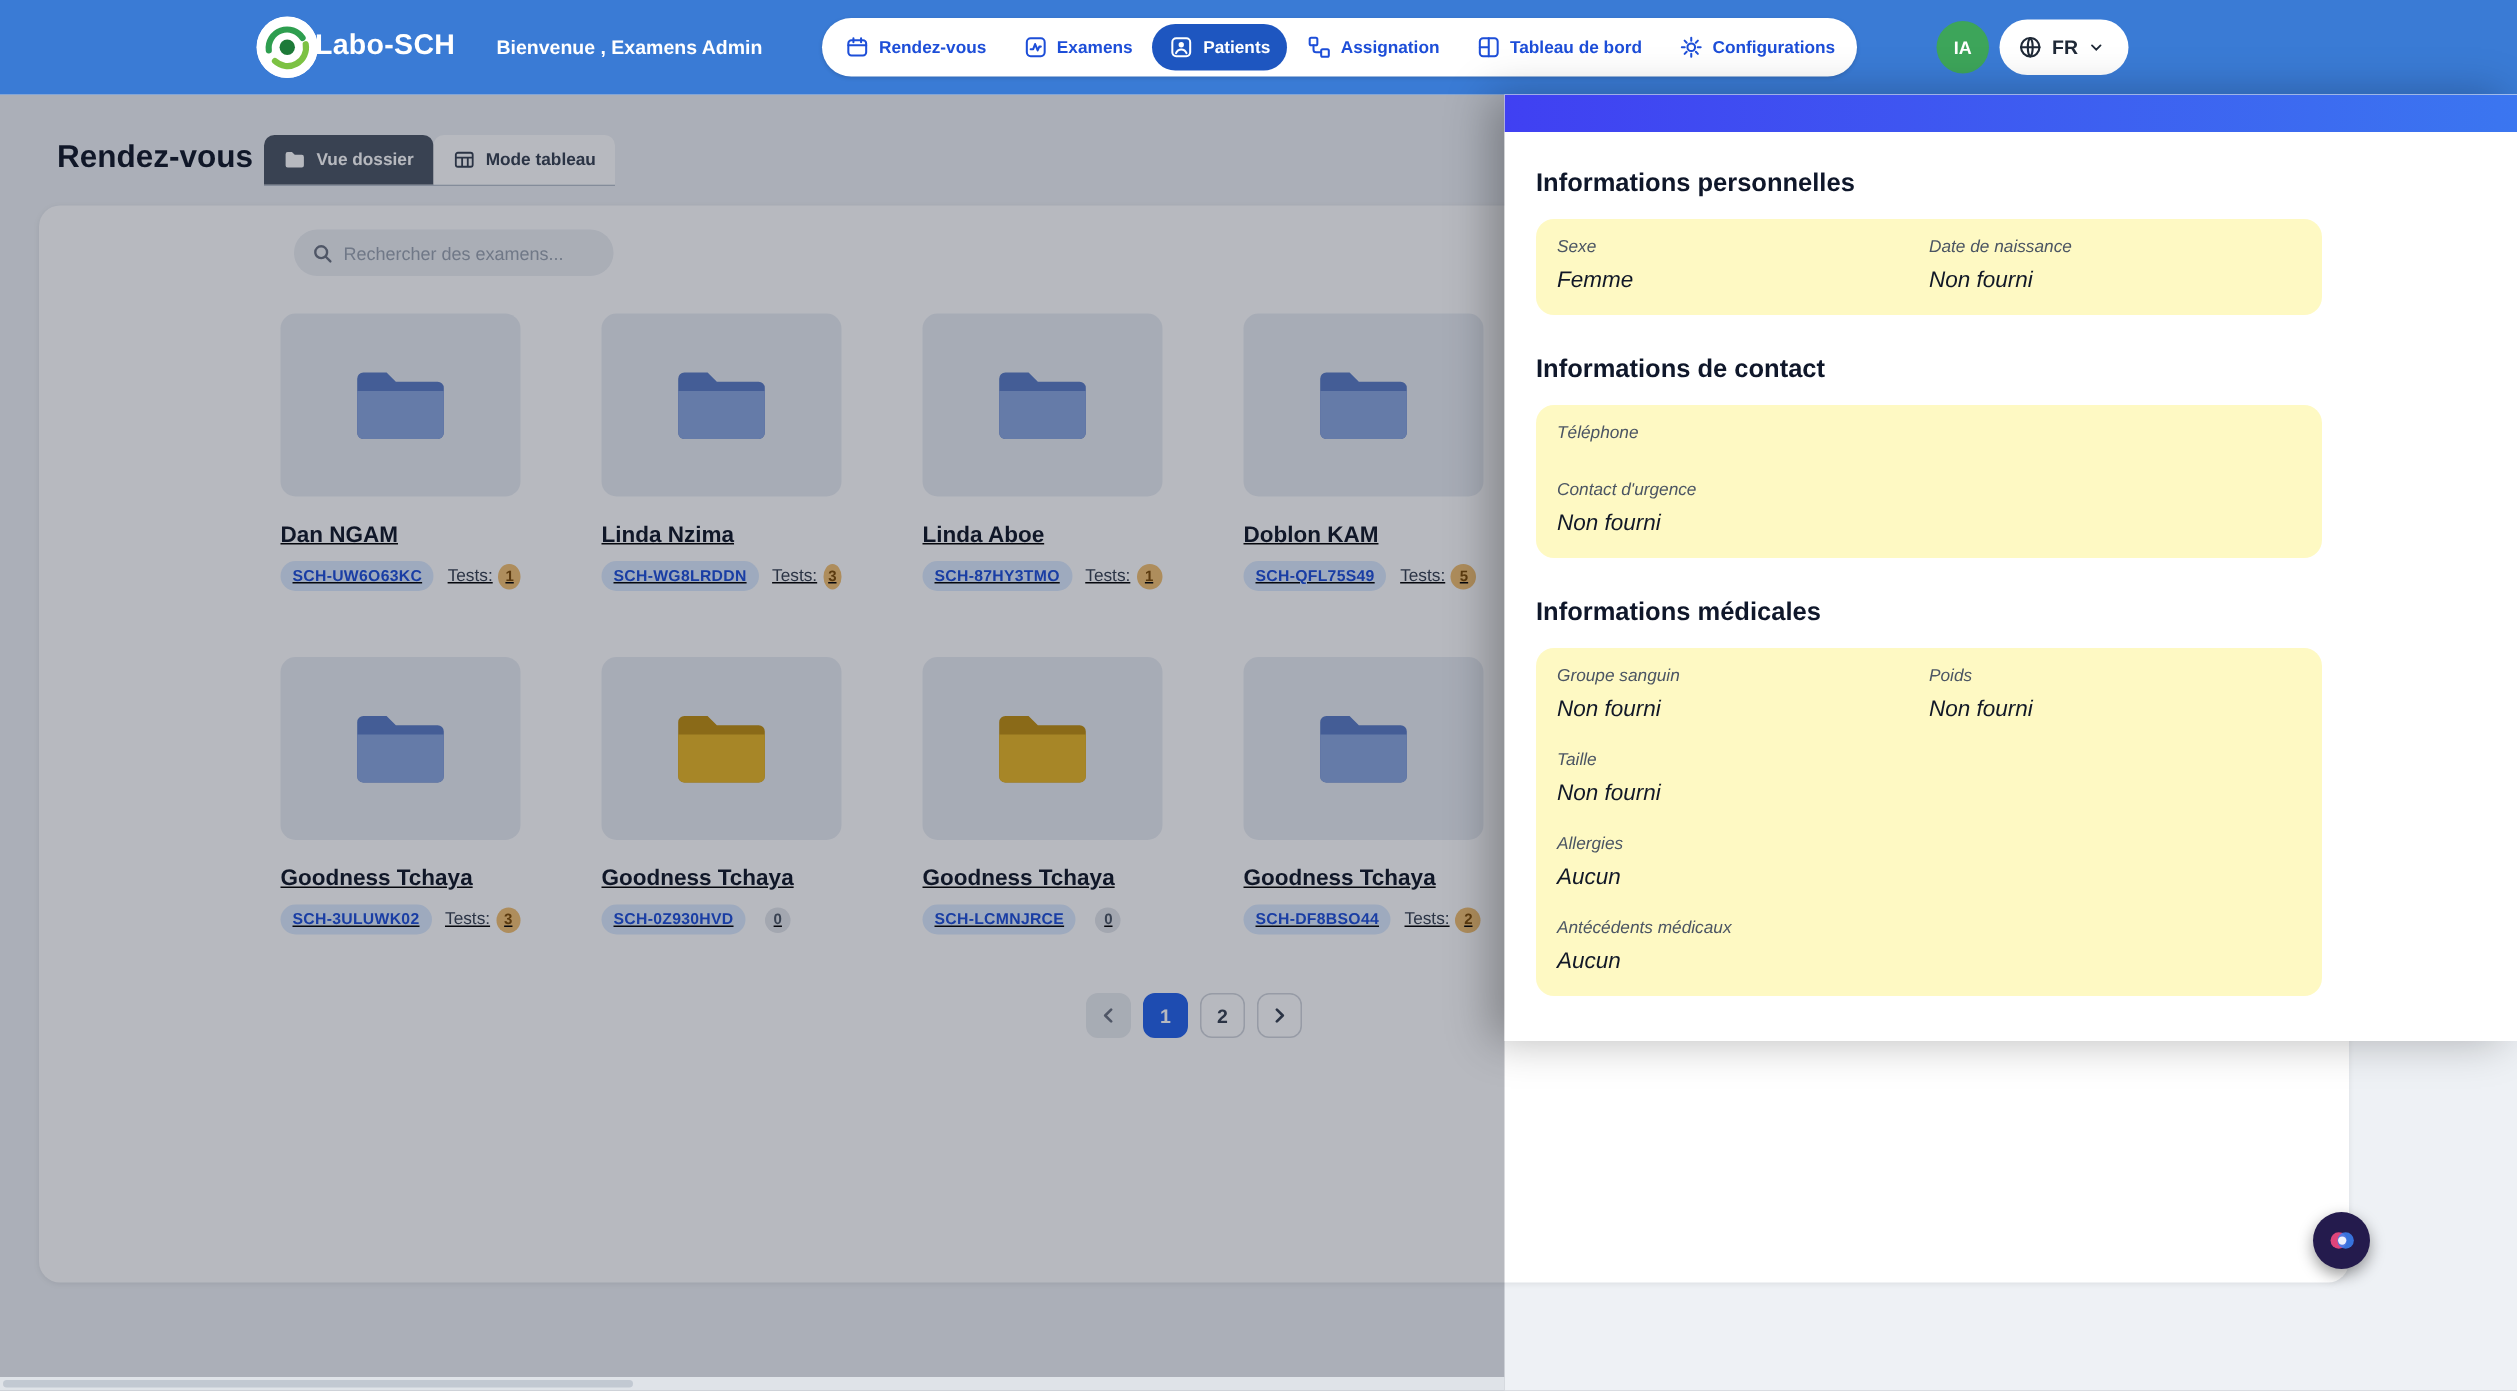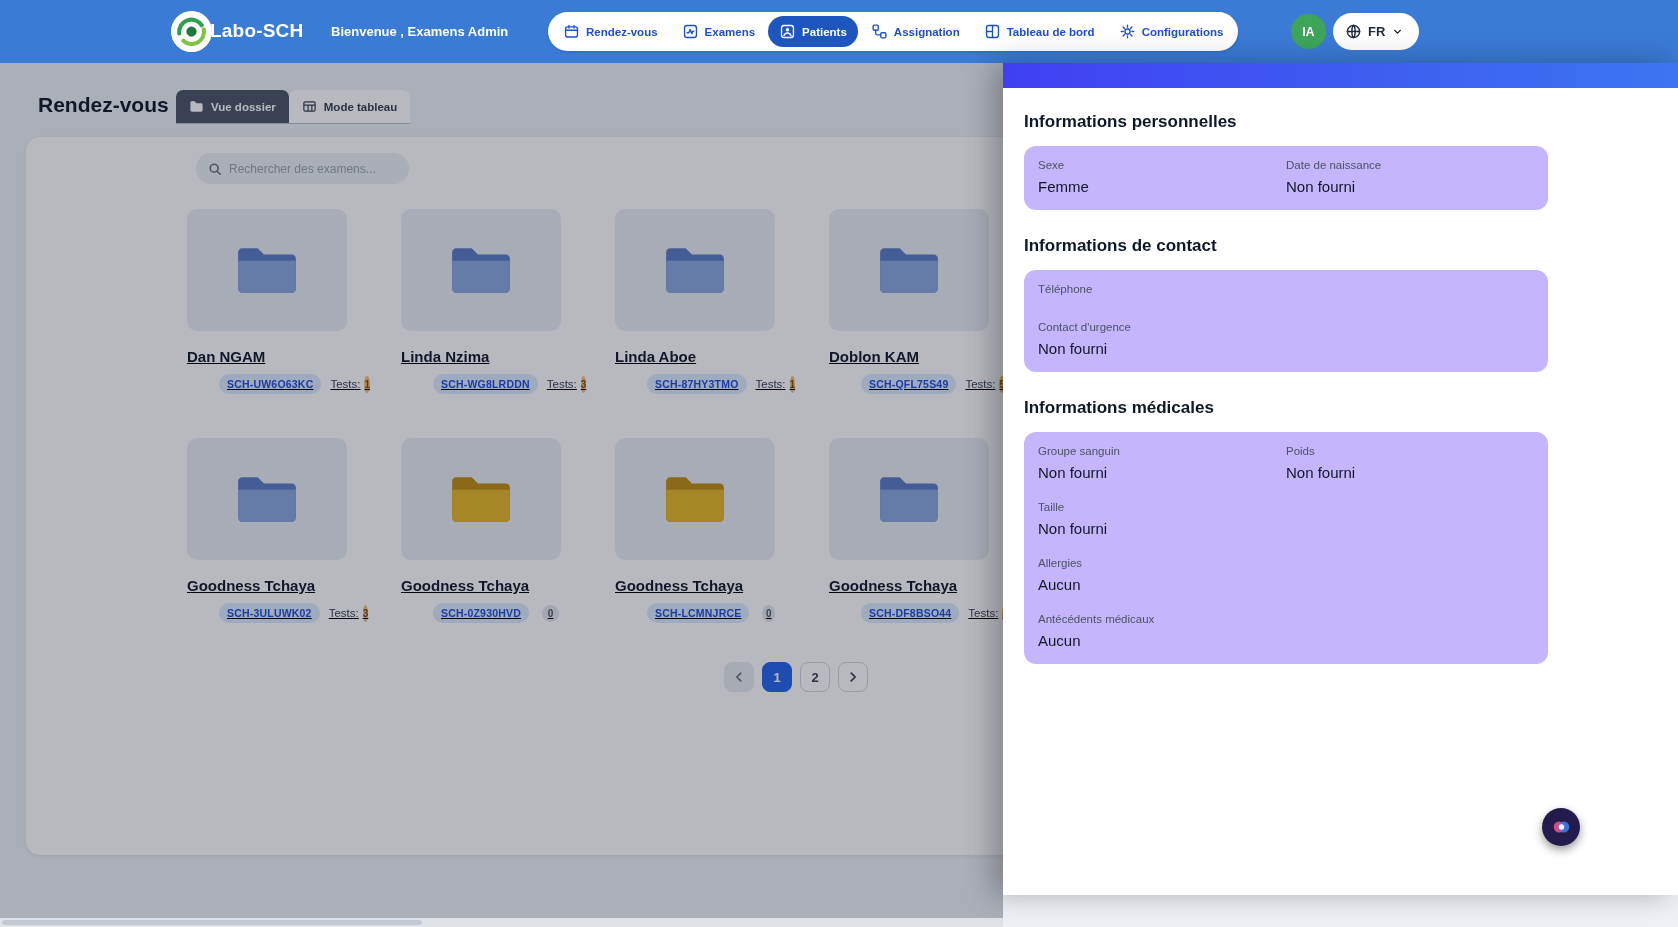--- a/index.html
+++ b/index.html
@@ -91,21 +91,21 @@
   }
   .folder-icon { width: 66px; height: 54px; }
   .folder-icon.blue .f-back { fill: #5b7cc4; }
   .folder-icon.blue .f-front { fill: #8aa6de; }
   .folder-icon.yellow .f-back { fill: #bf8e10; }
   .folder-icon.yellow .f-front { fill: #e8b626; }
   .patient-name { margin-top: 17px; font-size: 15px; font-weight: 600; color: #111827; white-space: nowrap; }
   .patient-meta { margin-top: 9px; display: flex; align-items: center; }
   .code-chip {
     background: #dbeafe; color: #1d4ed8; font-size: 10.5px; font-weight: 700;
-    padding: 4px 8px; border-radius: 10px; letter-spacing: .2px; white-space: nowrap; margin-left: 32px;
+    padding: 4px 8px; border-radius: 10px; letter-spacing: .2px; white-space: nowrap;
   }
   .tests-label { margin-left: 9px; font-size: 11.5px; color: #374151; white-space: nowrap; }
   .tests-badge {
     margin-left: 4px; width: 17px; height: 17px; border-radius: 50%;
     display: inline-flex; align-items: center; justify-content: center;
     font-size: 10px; font-weight: 700;
   }
   .tests-badge.amber { background: #f2c071; color: #7c4a03; }
   .tests-badge.gray { background: #e2e5ea; color: #4b5563; }
 
@@ -127,28 +127,28 @@
     background: rgba(15, 23, 42, 0.30); z-index: 40;
   }
   .bottom-scrollbar {
     position: absolute; left: 0; bottom: 0; width: 1003px; height: 9px;
     background: #dfe3e8; z-index: 45;
   }
   .bottom-scrollbar .thumb { position: absolute; left: 2px; top: 2px; width: 420px; height: 5px; border-radius: 3px; background: #c2c9d2; }
 
   
   .drawer {
-    position: absolute; left: 1003px; top: 63px; width: 675px; height: 832px;
+    position: absolute; left: 1003px; top: 63px; width: 675px; height: 631px;
     background: #ffffff; z-index: 70; box-shadow: -10px 0 28px rgba(0,0,0,.28);
     overflow: hidden;
   }
   .drawer-banner { width: 100%; height: 25px; background: linear-gradient(90deg, #4040f2 0%, #3b76f0 100%); }
   .drawer-body { padding: 24px 130px 24px 21px; }
   .section-title { font-size: 17px; font-weight: 700; color: #0f172a; margin-bottom: 14px; }
-  .info-card { background: #c4b5fd; border-radius: 12px; padding: 13px 14px 15px; margin-bottom: 26px; }
+  .info-card { background: #fef9c3; border-radius: 12px; padding: 13px 14px 15px; margin-bottom: 26px; font-style: italic; }
   .info-grid-2 { display: grid; grid-template-columns: 1fr 1fr; row-gap: 20px; }
   .info-stack { display: flex; flex-direction: column; gap: 19px; }
   .field-label { font-size: 11.5px; color: #4b5563; margin-bottom: 7px; }
   .field-value { font-size: 15px; color: #111827; font-weight: 500; }
   .span2 { grid-column: 1 / -1; }
 
   
   .fab {
     position: absolute; right: 98px; bottom: 81px; width: 38px; height: 38px; border-radius: 50%;
     background: #241b4d; z-index: 80; display: flex; align-items: center; justify-content: center;

